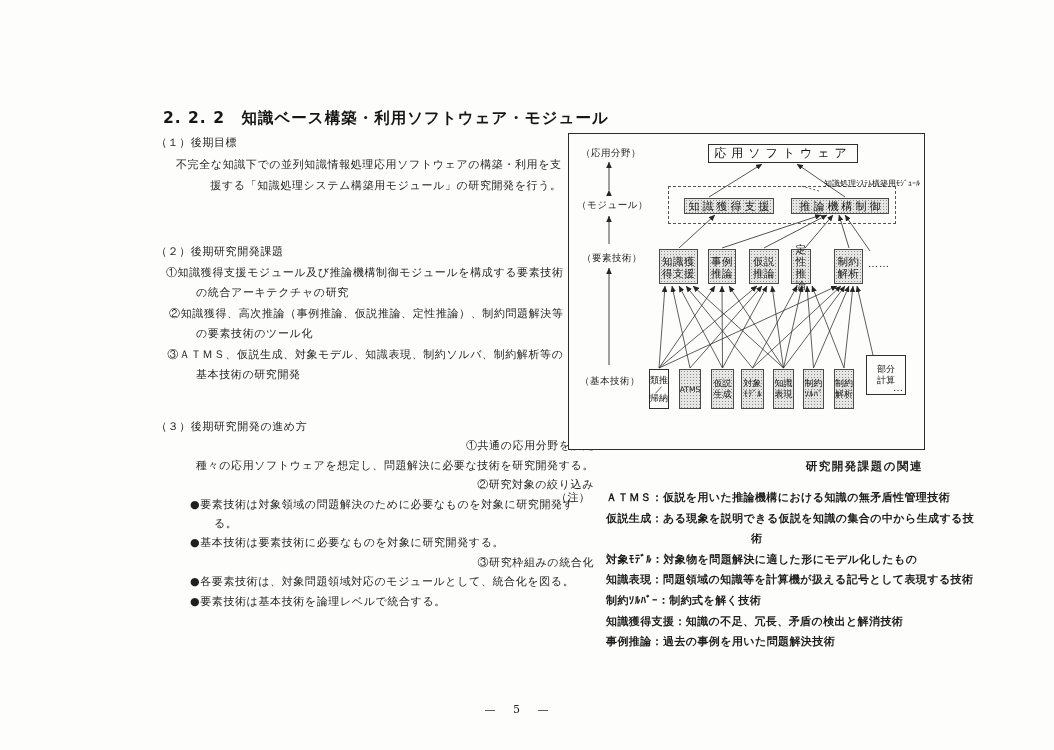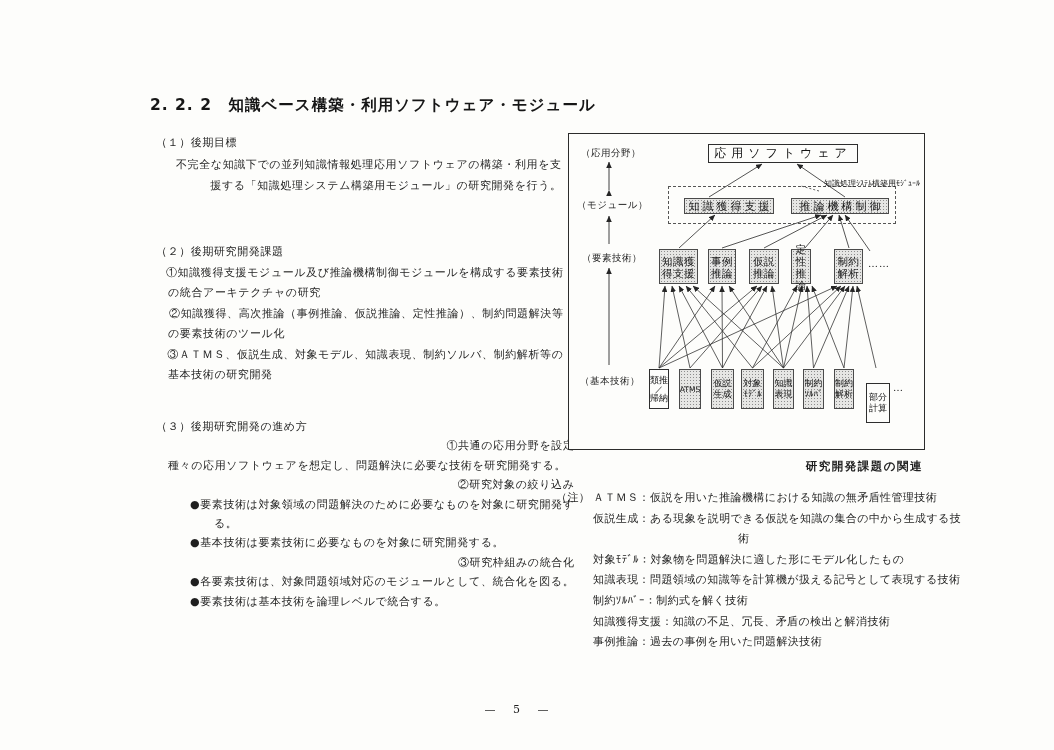--- a/index.html
+++ b/index.html
@@ -1,32 +1,32 @@
 <!DOCTYPE html>
 <html><head>
 <meta charset="utf-8">
 <style>
   html,body{margin:0;padding:0;background:#ffffff;}
   .page{
     position:relative;width:1054px;height:750px;background:#fdfdfb;
     font-family:"DejaVu Serif", serif;color:#1f1f1f;overflow:hidden;
   }
   .doc-title{
-    position:absolute;left:147px;top:92px;margin:3px;
+    position:absolute;left:147px;top:92px;margin:16px;
     font-family:"DejaVu Sans", sans-serif;font-weight:bold;
     font-size:15.5px;letter-spacing:1px;color:#161616;
   }
   .txtblock{position:absolute;font-size:11px;line-height:20.5px;letter-spacing:0.6px;white-space:nowrap;}
   .s1{left:156px;top:132px;line-height:21.5px;}
   .s2{left:156px;top:242px;}
   .s3{left:156px;top:417px;line-height:19.4px;}
   .heading{margin-left:0;}
   .ind1{margin-left:20px;}
   .ind05{margin-left:10px;text-align:right;}
-  .ind15{margin-left:12px;}
+  .ind15{margin-left:40px;}
   .bullet{margin-left:34px;}
   .bullet2{margin-left:58px;}
 
   
   .diagram{
     position:absolute;left:568px;top:133px;width:355px;height:315px;
     border:1.5px solid #2c2c2c;background:#fdfdfb;
   }
   .diagram svg{position:absolute;left:0;top:0;}
   .layer-label{
@@ -53,21 +53,21 @@
   .atms{font-size:7.5px;font-family:"DejaVu Sans", sans-serif;}
   .ellipsis{position:absolute;font-size:10px;letter-spacing:1px;color:#222;}
   .caption{
     position:absolute;left:568px;top:459px;width:355px;text-align:right;
     font-size:11.5px;letter-spacing:1.5px;font-weight:bold;
   }
 
   
   .notes{position:absolute;left:556px;top:488px;font-size:11px;line-height:20.6px;letter-spacing:0.4px;}
   .notes-label{position:absolute;left:0;top:0;white-space:nowrap;}
-  .notes-items{margin-left:37px;}
+  .notes-items{margin-left:50px;font-weight:bold;}
   .note-item{display:flex;}
   .note-term{white-space:nowrap;}
   .note-desc{white-space:nowrap;}
   .note-wrap{margin-left:88px;}
 
   .page-number{
     position:absolute;left:420px;top:703px;width:200px;text-align:center;
     font-size:11px;letter-spacing:7px;
   }
 </style>
@@ -216,21 +216,21 @@
       <span>表現</span>
     </div>
     <div class="box shaded bbox" style="left:234px;top:235px;width:21px;height:40px">
       <span>制約</span>
       <span>ｿﾙﾊﾞ</span>
     </div>
     <div class="box shaded bbox" style="left:265px;top:235px;width:20px;height:40px">
       <span>制約</span>
       <span>解析</span>
     </div>
-    <div class="box plainbox bbox" style="left:297px;top:249px;width:24px;height:40px">
+    <div class="box plainbox bbox" style="left:297px;top:221px;width:40px;height:40px">
       <span>部分</span>
       <span>計算</span>
     </div>
     <div class="ellipsis" style="left:324px;top:248px">…</div>
   </div>
 
   <div class="caption">研究開発課題の関連</div>
 
   <div class="notes">
     <div class="notes-label">（注）</div>

